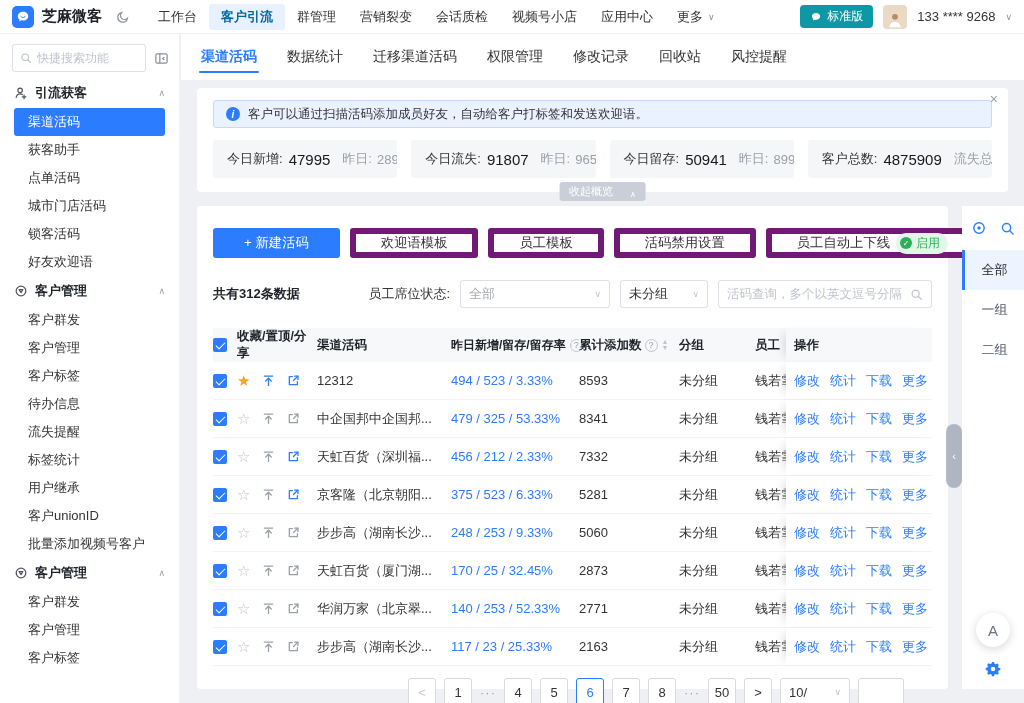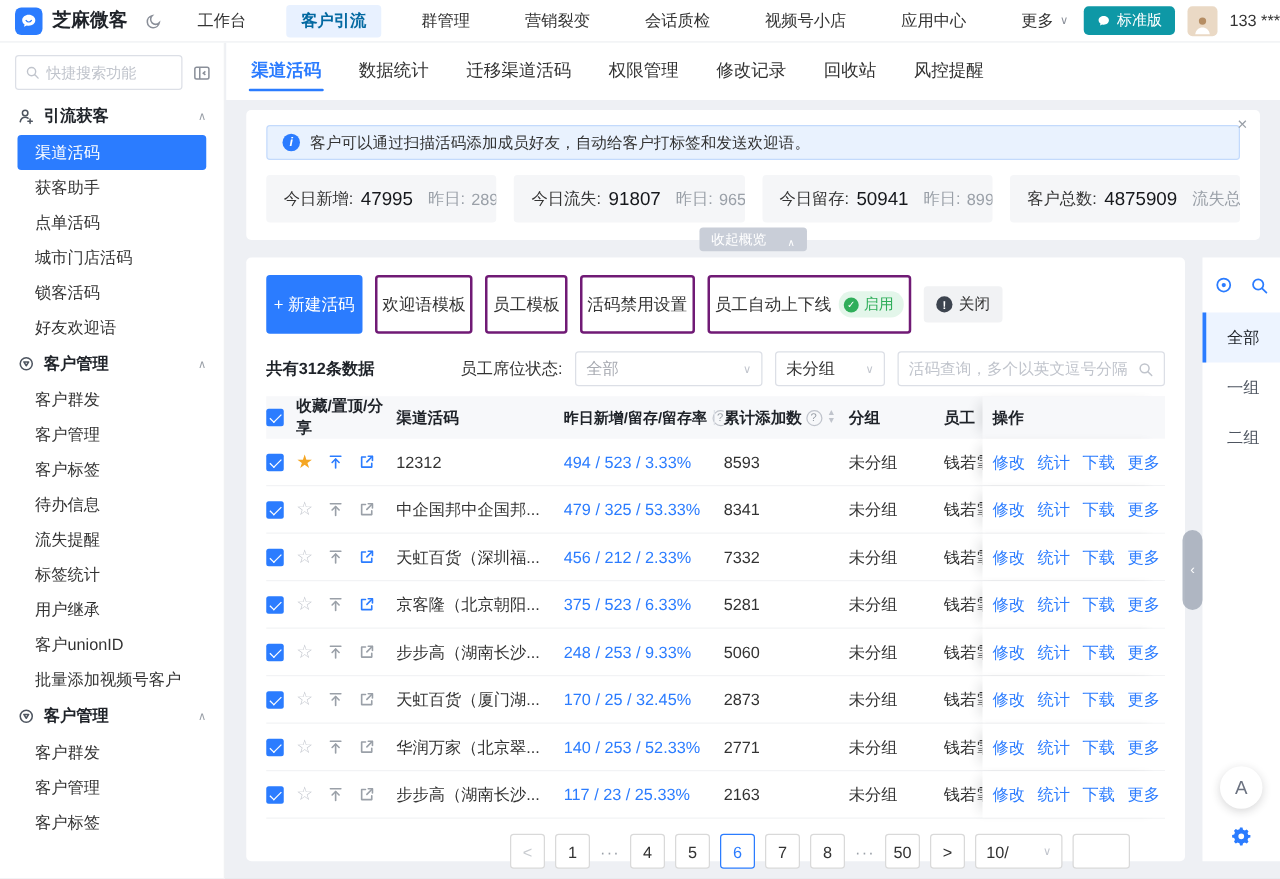--- a/index.html
+++ b/index.html
@@ -5,21 +5,21 @@
 *{box-sizing:border-box;margin:0;padding:0}
 html,body{background:#dfe3e8}
 body{font-family:"Liberation Sans","DejaVu Sans",sans-serif}
 .app{position:relative;width:1024px;height:703px;background:#eef0f4;overflow:hidden;font-size:13px;color:#333}
 
 
 .topbar{position:absolute;top:0;left:0;right:0;height:34px;background:#fff;border-bottom:1px solid #f0f1f3;display:flex;align-items:center;padding:0 12px;z-index:6}
 .logo{width:22px;height:22px;border-radius:5px;background:#2b7cff;display:flex;align-items:center;justify-content:center;flex:none}
 .brand{font-weight:bold;font-size:15px;color:#1f2329;margin-left:8px;white-space:nowrap}
 .moon{margin-left:14px;color:#8a8f99;display:flex;cursor:pointer}
-.main-nav{display:flex;align-items:flex-end;gap:20px;margin-left:16px}
+.main-nav{display:flex;align-items:flex-end;gap:0;margin-left:16px}
 .nav-item{padding:4px 12px;border-radius:3px;color:#333;cursor:pointer;white-space:nowrap;display:flex;align-items:center}
 .nav-item.active{background:#e8f1ff;color:#0369a1;font-weight:bold}
 .nav-caret{font-size:9px;color:#8a8f99;margin-left:5px}
 .topbar-right{margin-left:auto;display:flex;align-items:center;gap:10px}
 .plan-badge{background:#0e98a6;color:#fff;font-size:12px;padding:3px 10px;border-radius:4px;display:flex;gap:5px;align-items:center;cursor:pointer;white-space:nowrap}
 .avatar{width:24px;height:24px;border-radius:4px;background:#ead9c5;display:flex;align-items:flex-end;justify-content:center;overflow:hidden;cursor:pointer}
 .phone{color:#333;cursor:pointer;white-space:nowrap}
 .caret-sm{color:#8a8f99;font-size:9px}
 
 
@@ -54,42 +54,42 @@
 .stat-sub{color:#9aa0a8}
 .stat-subv{color:#9aa0a8;margin-left:5px}
 .collapse-pill{position:absolute;left:50%;bottom:-9px;transform:translateX(-50%);background:#c9ced8;color:#fff;font-size:11px;padding:2px 10px;border-radius:3px;display:flex;align-items:flex-end;gap:17px;z-index:2;cursor:pointer;white-space:nowrap}
 .pill-caret{font-size:8px}
 
 .list-row{display:flex;margin-top:14px;margin-right:-16px;flex:1;min-height:0;position:relative}
 .list-card{flex:1;background:#fff;border-radius:4px;padding:14px 16px;display:flex;flex-direction:column;min-width:0}
 
 
 .toolbar{display:flex;gap:10px;align-items:center;flex:none}
-.btn{height:47px;display:inline-flex;align-items:center;padding:0 4px;border:2px solid #701a75;border-radius:3px;background:#fff;color:#333;cursor:pointer;gap:6px;white-space:nowrap}
+.btn{height:30px;display:inline-flex;align-items:center;padding:0 25px;border:6px solid #701a75;border-radius:3px;background:#fff;color:#333;cursor:pointer;gap:6px;white-space:nowrap}
 .btn-primary{background:#2b7cff;border-color:#2b7cff;color:#fff}
 .badge-green{background:#e3f6ea;color:#2fae5a;border-radius:10px;padding:2px 8px 2px 4px;font-size:12px;display:inline-flex;align-items:center;gap:4px}
 .gc{width:12px;height:12px;border-radius:50%;background:#2fae5a;color:#fff;font-size:8px;display:flex;align-items:center;justify-content:center}
 .badge-gray{background:#f1f2f4;border-radius:3px;padding:6px 10px;display:inline-flex;align-items:center;gap:5px;color:#333;font-size:12.5px;cursor:pointer}
 .bc{width:13px;height:13px;border-radius:50%;background:#3d444f;color:#fff;font-size:9px;font-weight:bold;display:flex;align-items:center;justify-content:center}
 
 
 .filter-row{display:flex;align-items:center;margin-top:14px;flex:none}
 .total-text{font-weight:bold;color:#1f2329;white-space:nowrap}
 .filter-right{margin-left:auto;display:flex;align-items:center;gap:10px}
 .f-label{color:#333;white-space:nowrap}
 .select{height:28px;border:1px solid #dcdfe6;border-radius:3px;display:flex;align-items:center;padding:0 8px;gap:6px;background:#fff;cursor:pointer;white-space:nowrap}
 .sel-seat{width:150px;color:#a8abb2}
 .sel-group{width:88px;color:#333}
 .select .val{flex:1;overflow:hidden}
 .sel-caret{color:#c0c4cc;font-size:9px}
 .search-input{width:214px;height:28px;border:1px solid #dcdfe6;border-radius:3px;display:flex;align-items:center;padding:0 8px;gap:6px}
 .search-input input{border:0;outline:0;flex:1;font-size:12.5px;min-width:0;background:transparent}
 
 
-.table{margin-top:8px;flex:none}
+.table{margin-top:20px;flex:none}
 .thead{display:flex;align-items:center;height:34px;background:#f7f8fa;font-weight:bold;color:#1f2329;font-size:12.5px}
 .tr{display:flex;align-items:center;height:38px;border-bottom:1px solid #f2f3f5}
 .c-sel{width:24px;flex:none;display:flex;align-items:center}
 .c-icons{width:80px;flex:none;display:flex;gap:12px;align-items:center}
 .c-name{width:134px;flex:none;white-space:nowrap;overflow:hidden}
 .c-stats{width:128px;flex:none;white-space:nowrap;overflow:hidden;display:flex;align-items:center;gap:4px}
 .c-total{width:100px;flex:none;display:flex;align-items:center;gap:3px;white-space:nowrap}
 .c-group{width:76px;flex:none;white-space:nowrap;overflow:hidden}
 .c-staff{flex:1;min-width:0;white-space:nowrap;overflow:hidden}
 .c-ops{width:146px;flex:none;display:flex;gap:10px;align-items:center;height:100%;padding-left:8px;box-shadow:-8px 0 10px -6px rgba(31,35,41,.16)}

